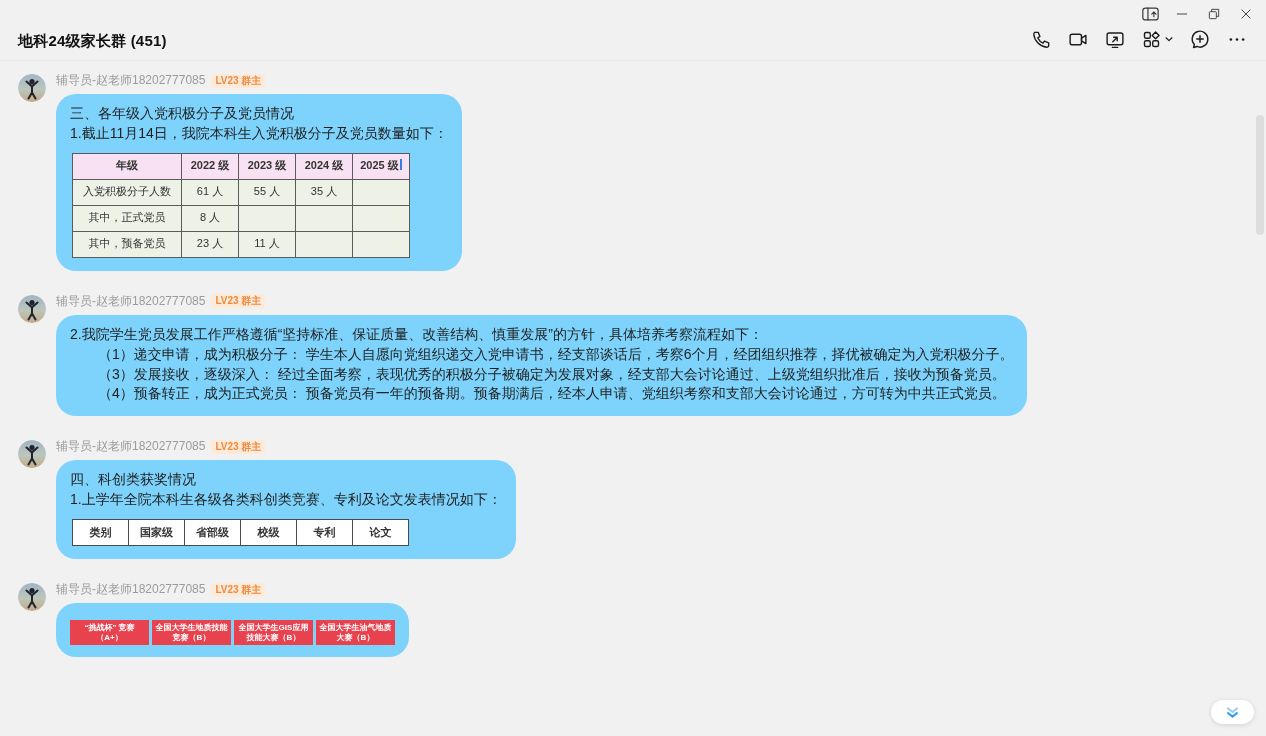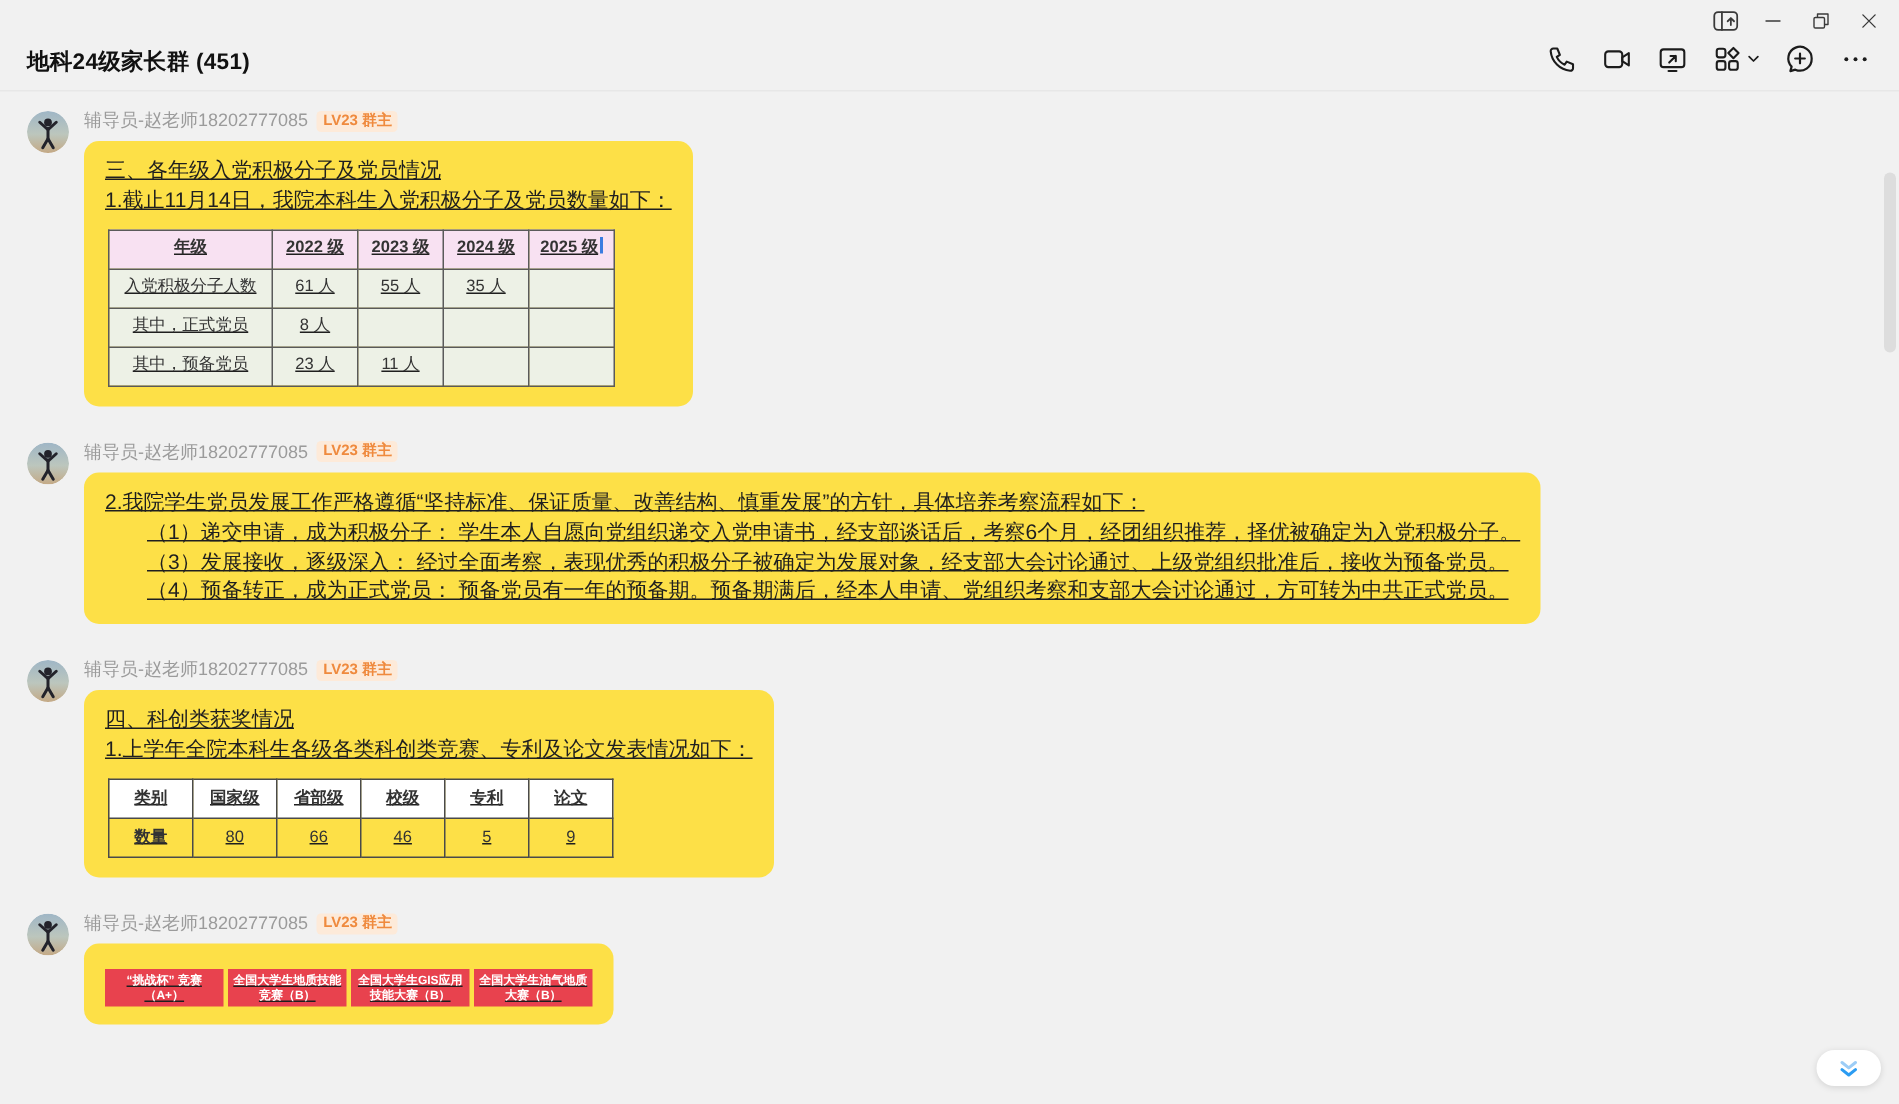--- a/index.html
+++ b/index.html
@@ -20,22 +20,22 @@
   .act{display:flex;align-items:center;justify-content:center;height:24px;}
   .act svg{display:block;}
   .grid-wrap{display:flex;align-items:center;gap:2px;}
   
   .chat{padding:12px 0 0 18px;}
   .msg{display:flex;margin-bottom:23px;}
   .avatar{width:28px;height:28px;border-radius:50%;overflow:hidden;flex:none;margin:0 10px 0 0;margin-top:1px;}
   .meta{display:flex;align-items:center;gap:6px;height:15px;margin-bottom:6px;}
   .sender{font-size:12px;color:#9b9b9b;}
   .badge{font-size:10px;line-height:12px;color:#ef8a3e;background:#fdead9;border-radius:3px;padding:1px 4px;font-weight:bold;}
-  .bubble{background:#fde047;border-radius:10px;padding:10px 14px 12px;font-size:14px;color:#1f1f1f;
-    line-height:1.42;width:fit-content;max-width:1133px;text-decoration:underline;}
+  .bubble{background:#7dd3fc;border-radius:20px;padding:10px 14px 12px;font-size:14px;color:#1f1f1f;
+    line-height:1.42;width:fit-content;max-width:1133px;}
   .bubble p{margin:0;}
   .indent{text-indent:2em;}
   
   .t1{border-collapse:collapse;margin:9px 2px 1px;}
   .t1 th,.t1 td{border:1px solid #5a5a5a;text-align:center;font-size:11px;height:25px;color:#333;padding:0 3px;}
   .t1 th{background:#f8e1f2;width:50px;font-weight:bold;}
   .t1 th:first-child{width:102px;}
   .t1 td{background:#edf1e6;width:50px;font-weight:normal;margin-left:31px;}
   .caret{display:inline-block;width:2px;height:11px;background:#3b7ce0;vertical-align:-1px;margin-left:1px;}
   .t2{border-collapse:collapse;margin:9px 2px 1px;}
@@ -252,28 +252,20 @@
         <table class="t2">
           <tbody>
               <tr>
             <th>类别</th>
             <th>国家级</th>
             <th>省部级</th>
             <th>校级</th>
             <th>专利</th>
             <th>论文</th>
           </tr>
-          <tr>
-            <td>数量</td>
-            <td>80</td>
-            <td>66</td>
-            <td>46</td>
-            <td>5</td>
-            <td>9</td>
-          </tr>
         </tbody>
           </table>
       </div>
     </div>
   </div>
 
   <div class="msg">
     <div class="avatar">
       <svg width="28" height="28" viewBox="0 0 28 28">
           <circle cx="14" cy="14" r="14" fill="url(#avg)"></circle>

